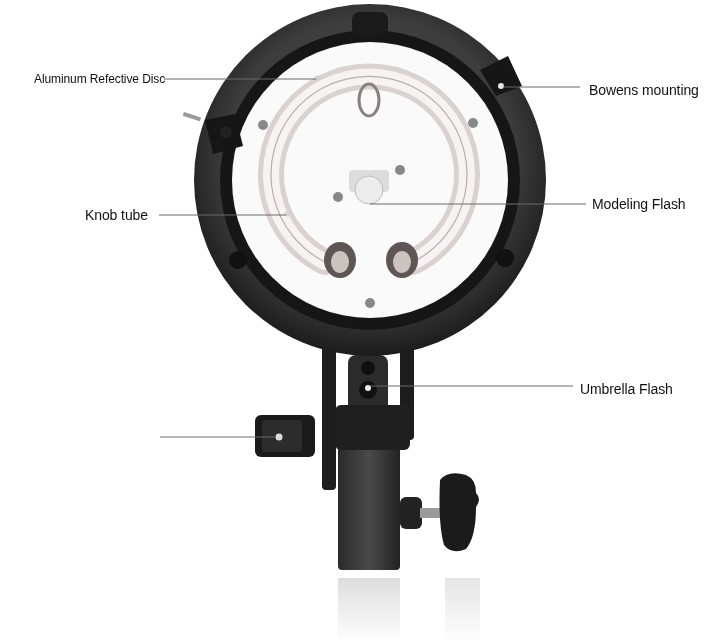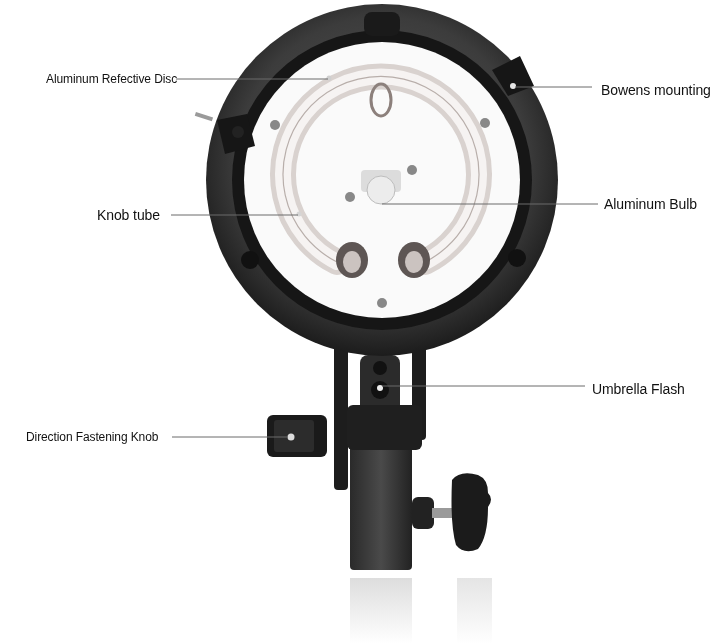--- a/index.html
+++ b/index.html
@@ -1,18 +1,18 @@
 <!DOCTYPE html>
 <html><head>
 <meta charset="utf-8">
 <style>
   html, body { margin: 0; padding: 0; background: #ffffff; }
   body { width: 718px; height: 644px; position: relative; overflow: hidden;
          font-family: "Liberation Sans", sans-serif; }
-  .stage { position: absolute; left: 12px; top: 0; width: 594px; height: 644px; }
+  .stage { position: absolute; left: 0; top: 0; width: 594px; height: 644px; }
   svg.art { position: absolute; left: 0; top: 0; }
   .label { position: absolute; font-size: 14px; color: #111; white-space: nowrap;
            line-height: 16px; letter-spacing: -0.1px; }
   .label.small { font-size: 12px; }
 </style>
 </head>
 <body>
 
 <div class="stage">
 
@@ -102,16 +102,15 @@
       <line x1="159" y1="215" x2="286" y2="215"></line>
       <line x1="370" y1="204" x2="586" y2="204"></line>
       <line x1="370" y1="386" x2="573" y2="386"></line>
       <line x1="160" y1="437" x2="276" y2="437"></line>
     </g>
   </svg>
 
   <span class="label small" style="left:34px; top:71px;">Aluminum Refective Disc</span>
   <span class="label" style="left:589px; top:82px;">Bowens mounting</span>
   <span class="label" style="left:85px; top:207px;">Knob tube</span>
-  <span class="label" style="left:592px; top:196px;">Aluminum Bulb</span>
+  <span class="label" style="left:592px; top:196px;">Modeling Flash</span>
   <span class="label" style="left:580px; top:381px;">Umbrella Flash</span>
-  <span class="label small" style="left:14px; top:429px;">Direction Fastening Knob</span>
 </div>
 
 </body></html>

